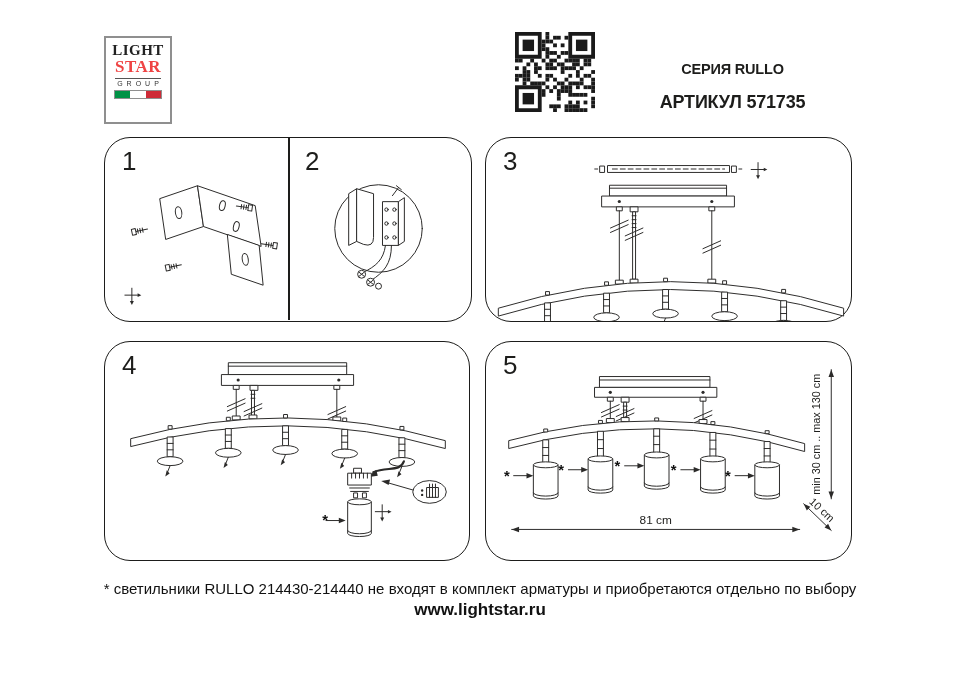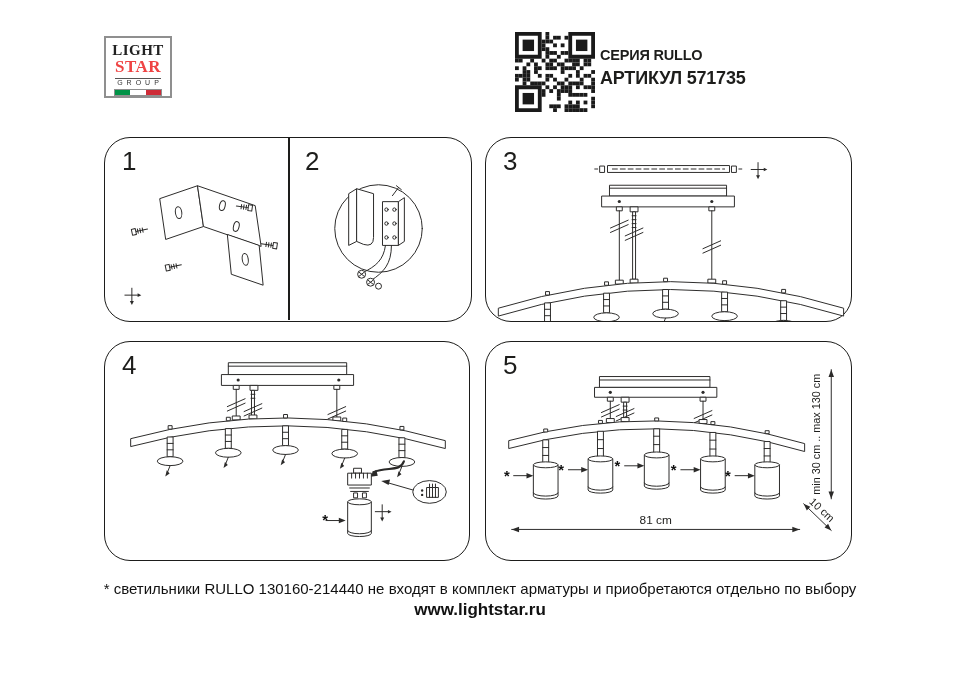--- a/index.html
+++ b/index.html
@@ -1,37 +1,37 @@
 <!DOCTYPE html>
 <html><head>
 <meta charset="utf-8">
 <style>
   html,body{margin:0;padding:0;background:#f4f4f4}
   .page{position:relative;width:960px;height:678px;background:#fff;overflow:hidden;
         font-family:"Liberation Sans",sans-serif;color:#1d1d1b}
   .abs{position:absolute}
 
   
-  .logo-box{left:104px;top:36px;width:68px;height:62px;border:2px solid #8f8f8f;
+  .logo-box{left:104px;top:36px;width:68px;height:88px;border:2px solid #8f8f8f;
             box-sizing:border-box;display:flex;flex-direction:column;align-items:center;
             padding-top:5px;background:#fff}
   .logo-light{font-family:"Liberation Serif",serif;font-weight:bold;font-size:15px;line-height:1.02;letter-spacing:.5px;color:#222}
   .logo-star{font-family:"Liberation Serif",serif;font-weight:bold;font-size:17px;line-height:1.02;letter-spacing:.5px;color:#ef4444}
   .logo-rule{width:46px;height:1px;background:#555;margin:2px 0 1px}
   .logo-group{font-size:7px;letter-spacing:4px;color:#333;text-indent:4px}
   .logo-flag{width:46px;height:7px;border:1px solid #8f8f8f;display:flex;margin-top:3px;box-sizing:content-box}
   .logo-flag span{flex:1}
   .fg{background:#009246}.fw{background:#ffffff}.fr{background:#ce2b37}
 
   .title{left:190px;top:46px;font-size:20px;font-weight:bold;line-height:26px;
          letter-spacing:-.4px;color:#1a1a1a;white-space:nowrap}
   .qr{left:513px;top:32px;width:84px;height:80px}
-  .series-block{left:600px;top:47px;width:265px;}
+  .series-block{left:600px;top:61px;width:265px;text-align:center}
   .series{font-size:14.5px;font-weight:bold;letter-spacing:-.2px}
-  .article{font-size:18px;font-weight:bold;margin-top:5px;letter-spacing:-.2px}
+  .article{font-size:18px;font-weight:bold;margin-top:15px;letter-spacing:-.2px}
 
   
   .panel-box{position:absolute;border:1.5px solid #1d1d1b;border-radius:26px;background:#fff;box-sizing:border-box}
   .pnum{position:absolute;left:17px;top:8px;font-size:26px;color:#1d1d1b}
   .divider{position:absolute;width:1.5px;background:#1d1d1b}
 
   
   svg{display:block}
   .s{fill:none;stroke:#2b2a29;stroke-width:1;stroke-linecap:round;stroke-linejoin:round}
   .sw{fill:#fff;stroke:#2b2a29;stroke-width:1;stroke-linejoin:round}
@@ -502,15 +502,15 @@
       </g>
       <g>
         <line class="s" x1="320" y1="163" x2="348" y2="190"></line>
         <polygon class="f" points="320,163 323.2,169.7 326.8,165.9"></polygon>
         <polygon class="f" points="348,190 341.2,187.1 344.8,183.3"></polygon>
         <text class="dim" x="336" y="172" text-anchor="middle" transform="rotate(43 336 172)">10 cm</text>
       </g>
     </svg>
   </div>
 
-  <div class="abs footnote">* светильники RULLO 130160-214440 не входят в комплект арматуры и приобретаются отдельно по выбору</div>
+  <div class="abs footnote">* светильники RULLO 214430-214440 не входят в комплект арматуры и приобретаются отдельно по выбору</div>
   <div class="abs website">www.lightstar.ru</div>
 </div>
 
 </body></html>

